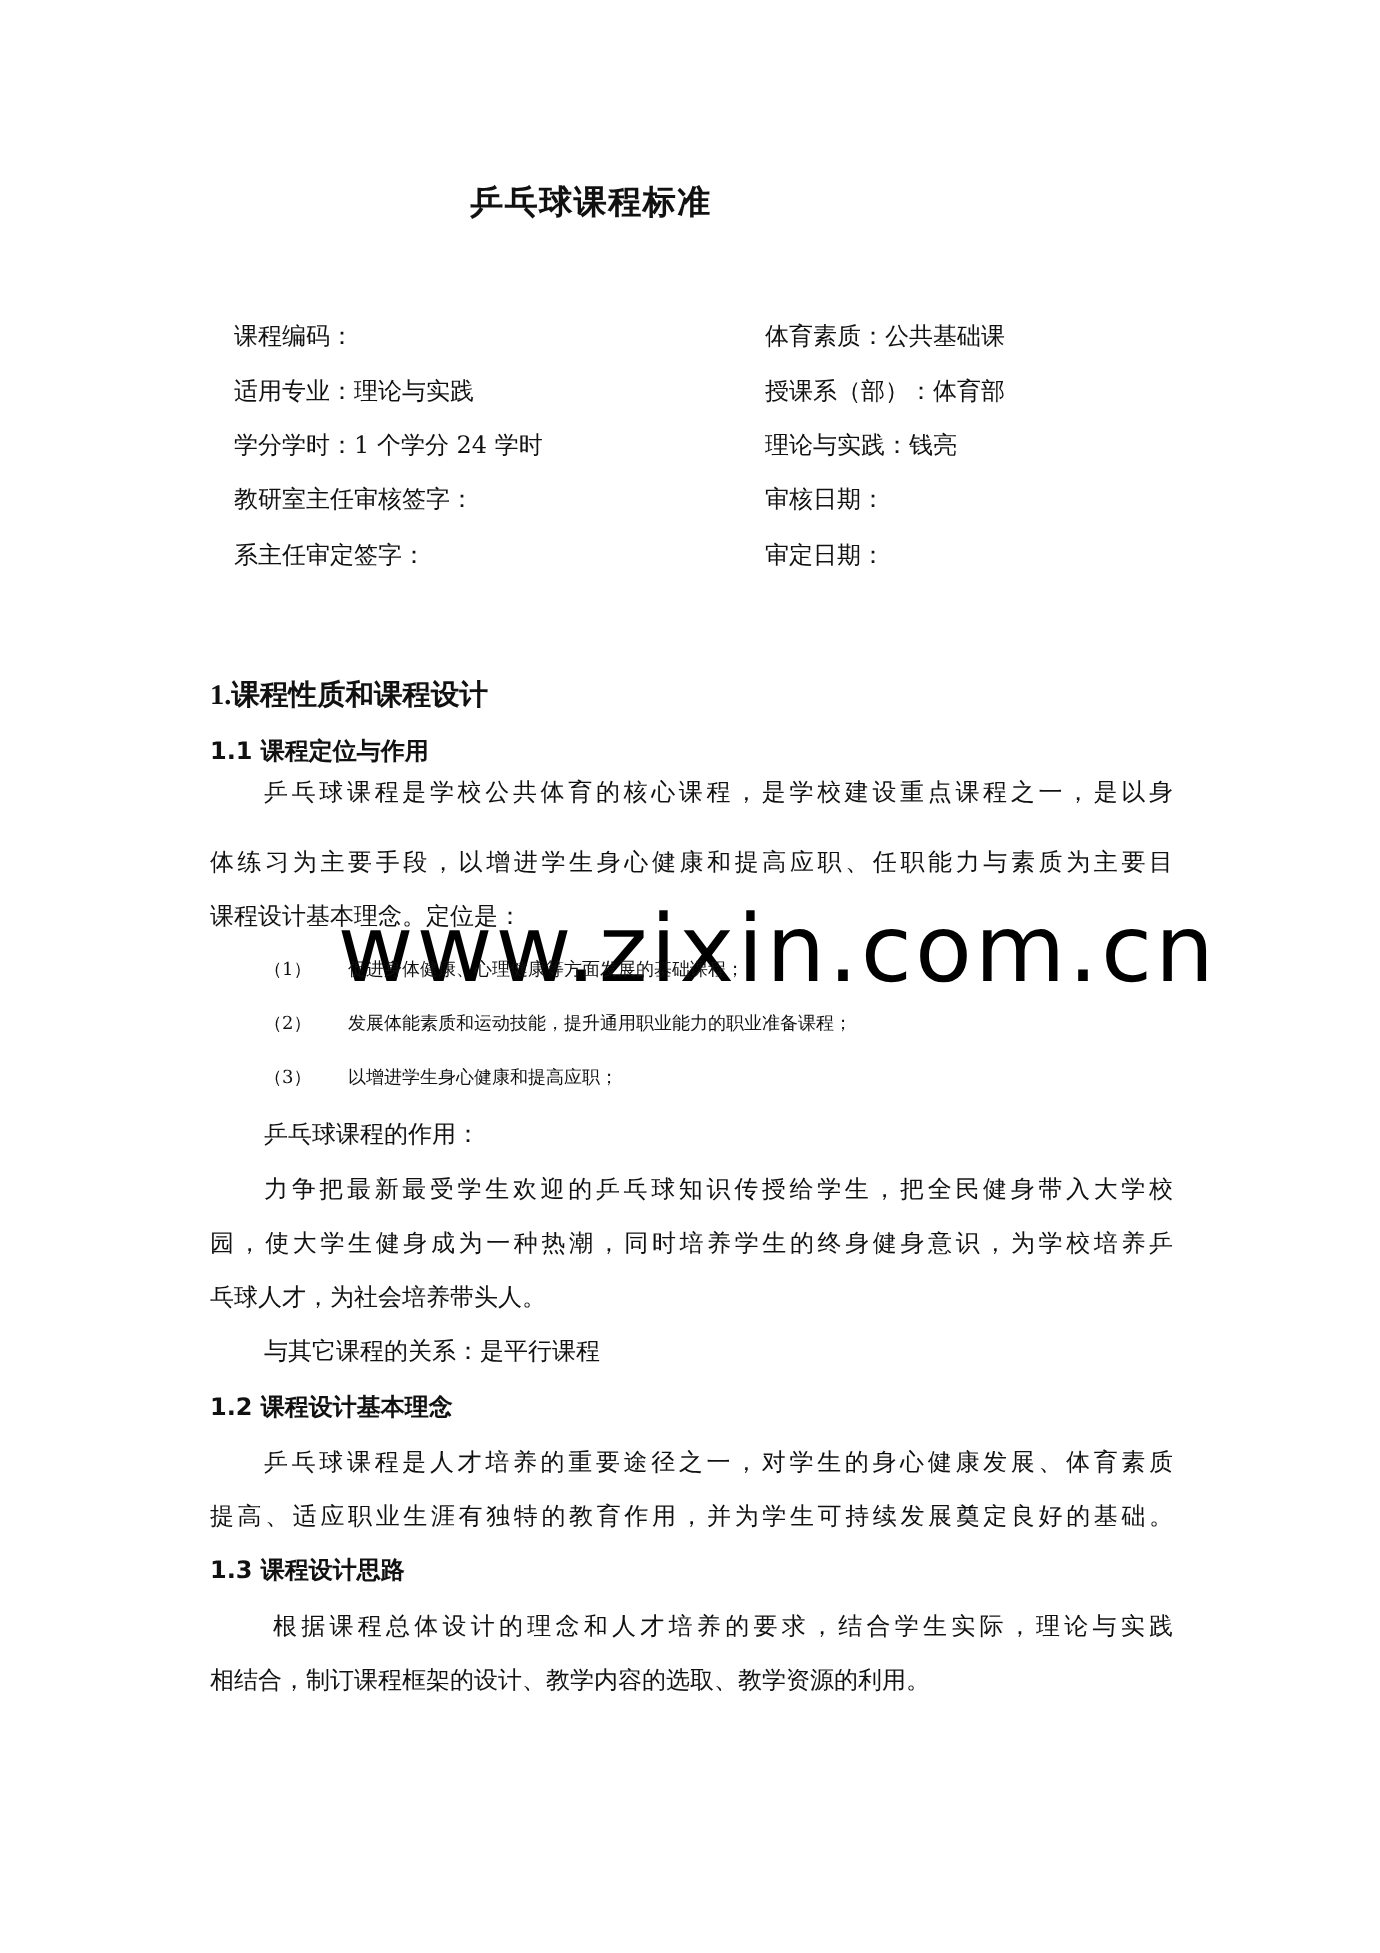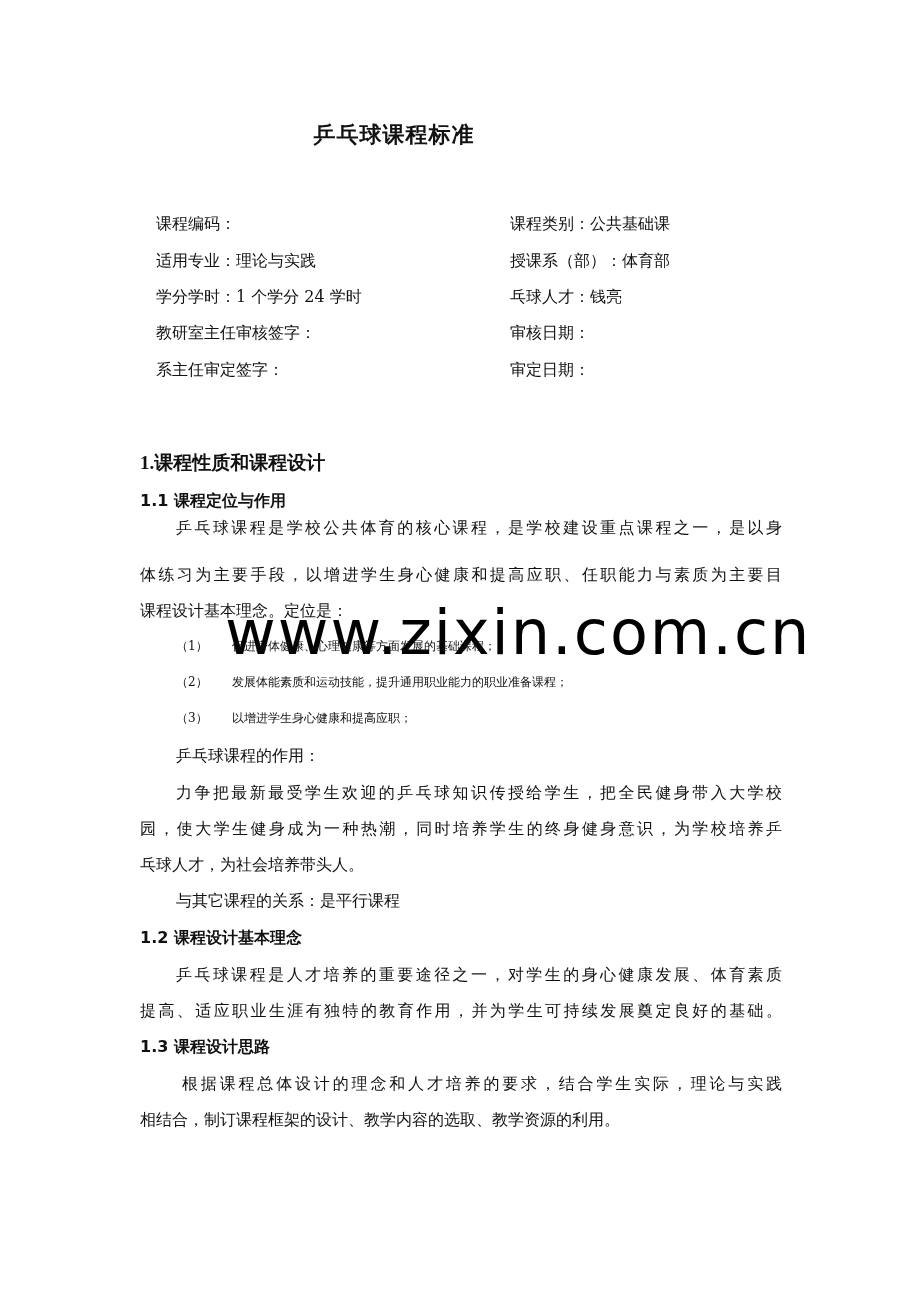--- a/index.html
+++ b/index.html
@@ -45,29 +45,29 @@
 
   <div class="watermark">www.zixin.com.cn</div>
 
   <div class="content">
 
     <div class="title">乒乓球课程标准</div>
 
     <div>
       <div class="meta-row" style="top:214px;">
         <span class="meta-left">课程编码：</span>
-        <span class="meta-right">课程类别：公共基础课</span>
+        <span class="meta-right">体育素质：公共基础课</span>
       </div>
       <div class="meta-row" style="top:251px;">
         <span class="meta-left">适用专业：理论与实践</span>
         <span class="meta-right">授课系（部）：体育部</span>
       </div>
       <div class="meta-row" style="top:287px;">
         <span class="meta-left">学分学时：1 个学分  24 学时</span>
-        <span class="meta-right">乓球人才：钱亮</span>
+        <span class="meta-right">理论与实践：钱亮</span>
       </div>
       <div class="meta-row" style="top:323px;">
         <span class="meta-left">教研室主任审核签字：</span>
         <span class="meta-right">审核日期：</span>
       </div>
       <div class="meta-row" style="top:360px;">
         <span class="meta-left">系主任审定签字：</span>
         <span class="meta-right">审定日期：</span>
       </div>
     </div>

